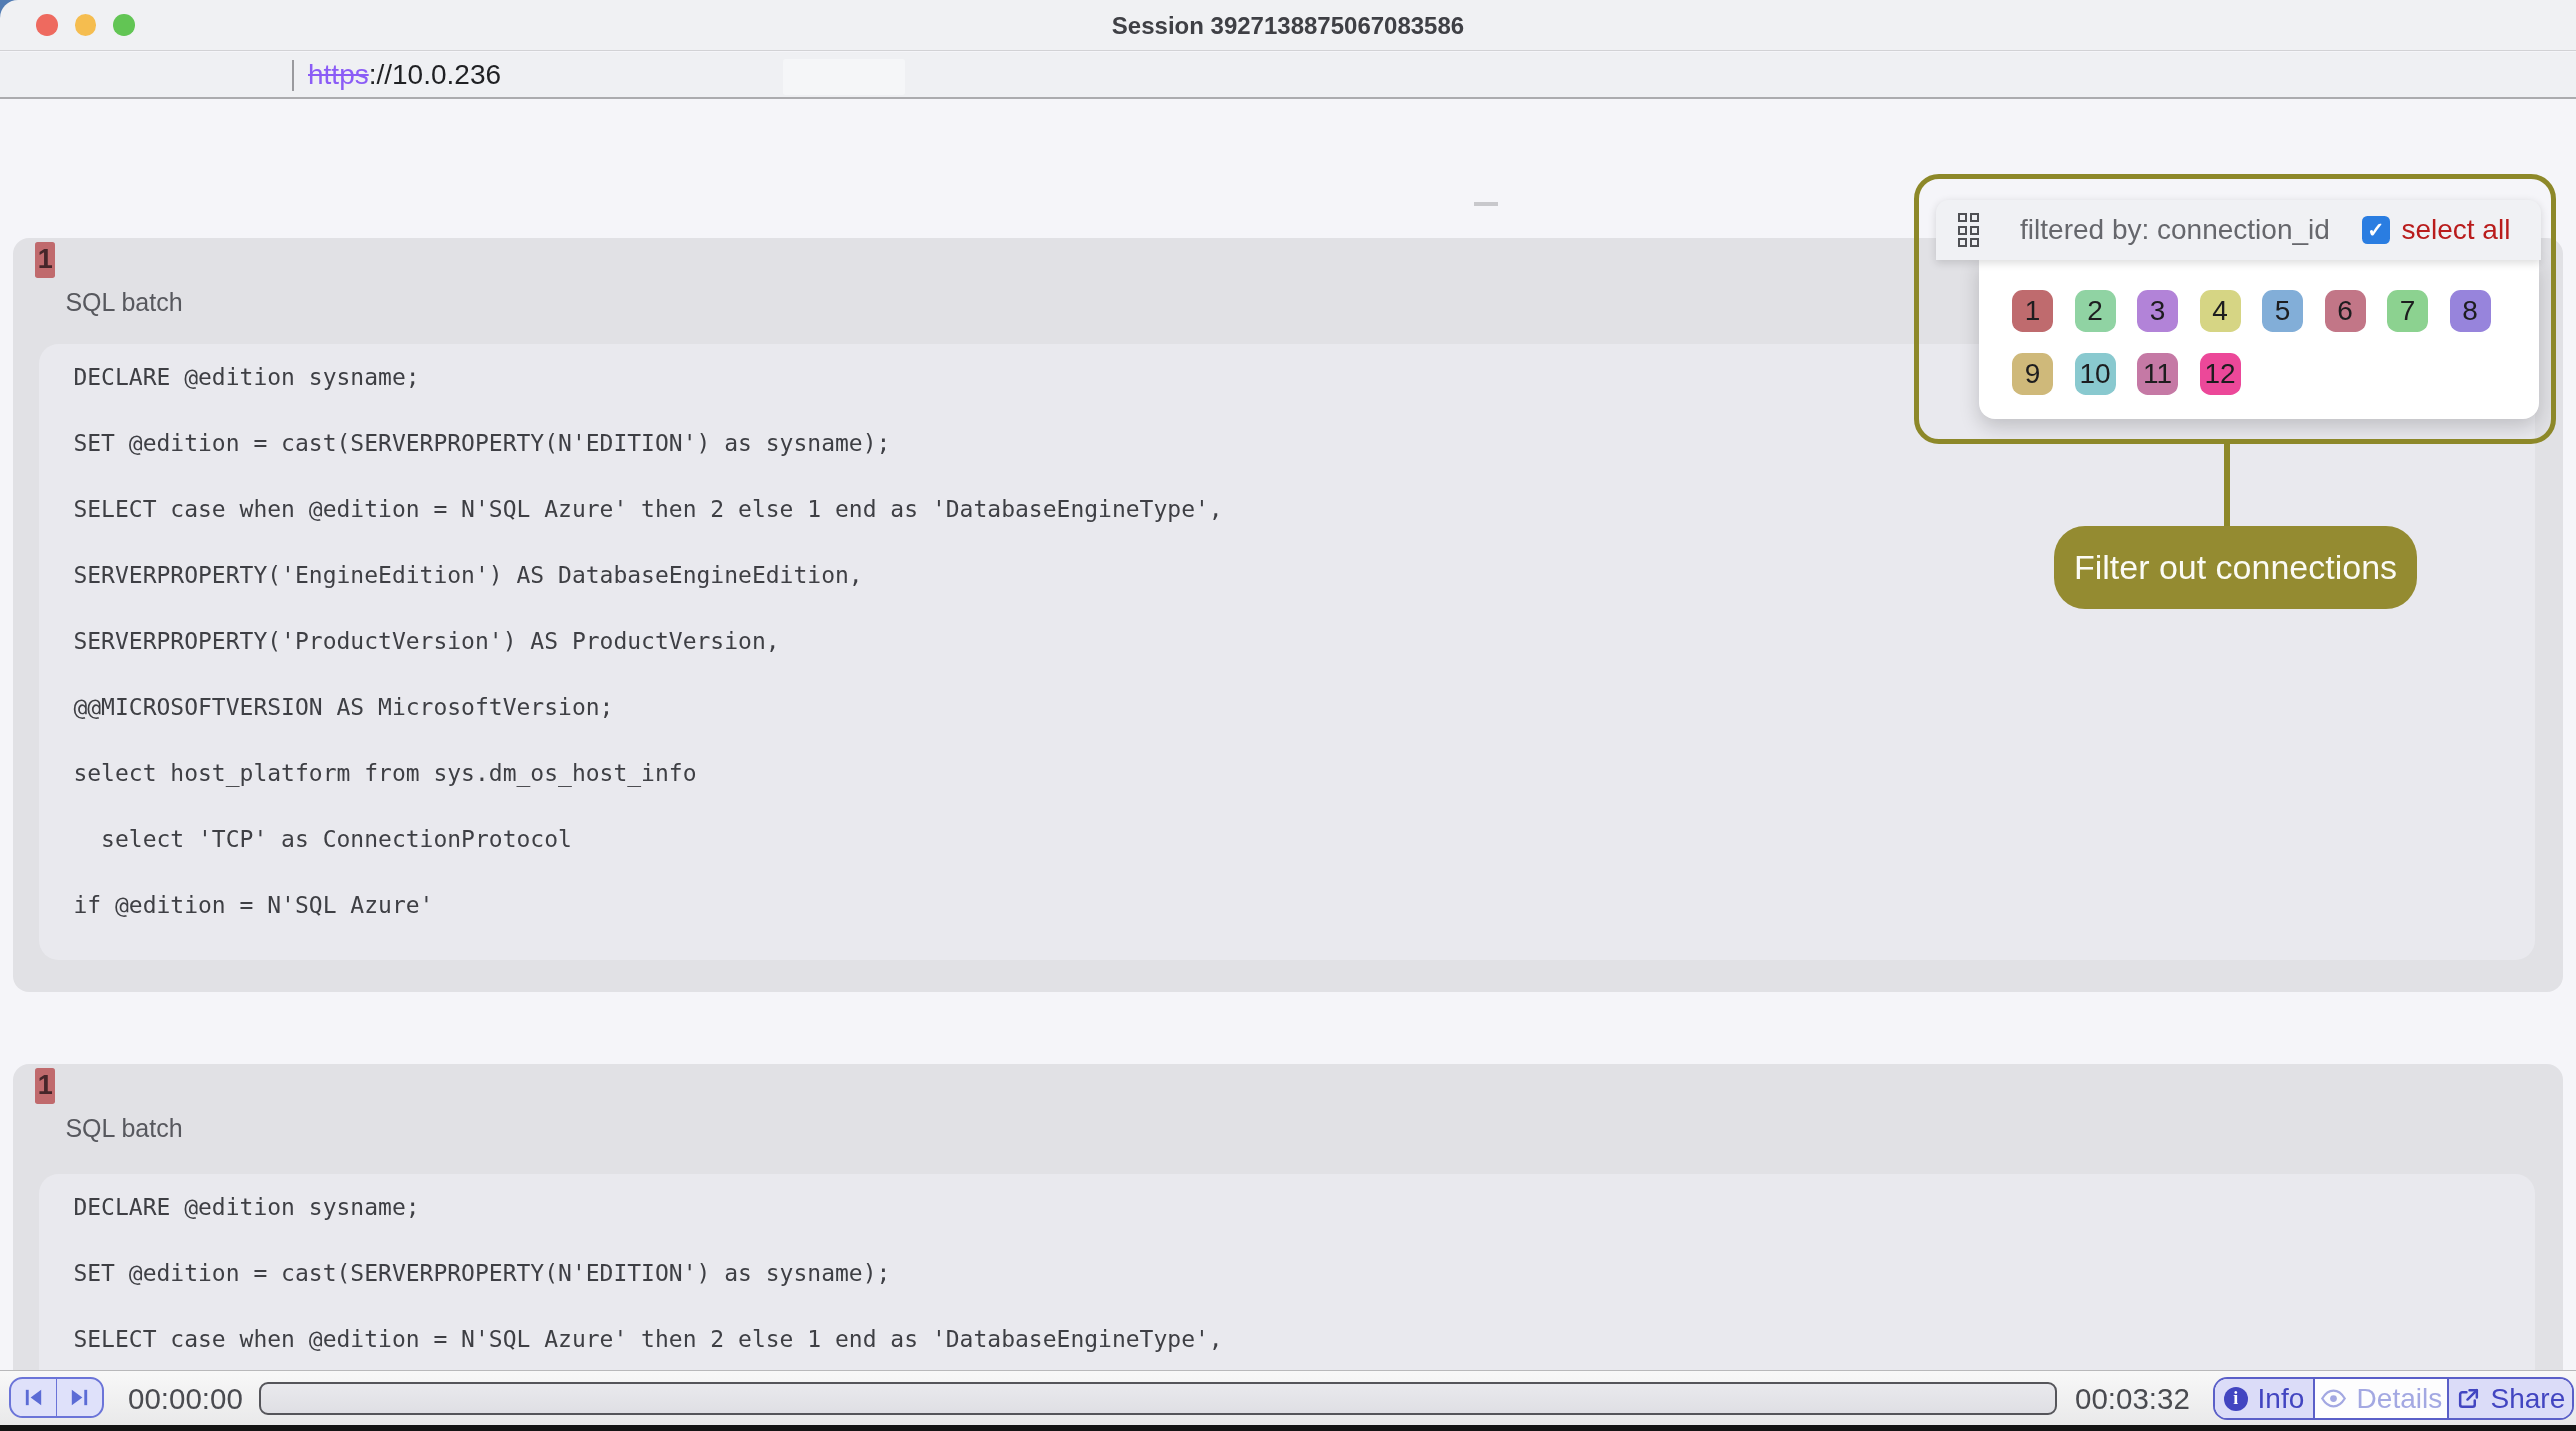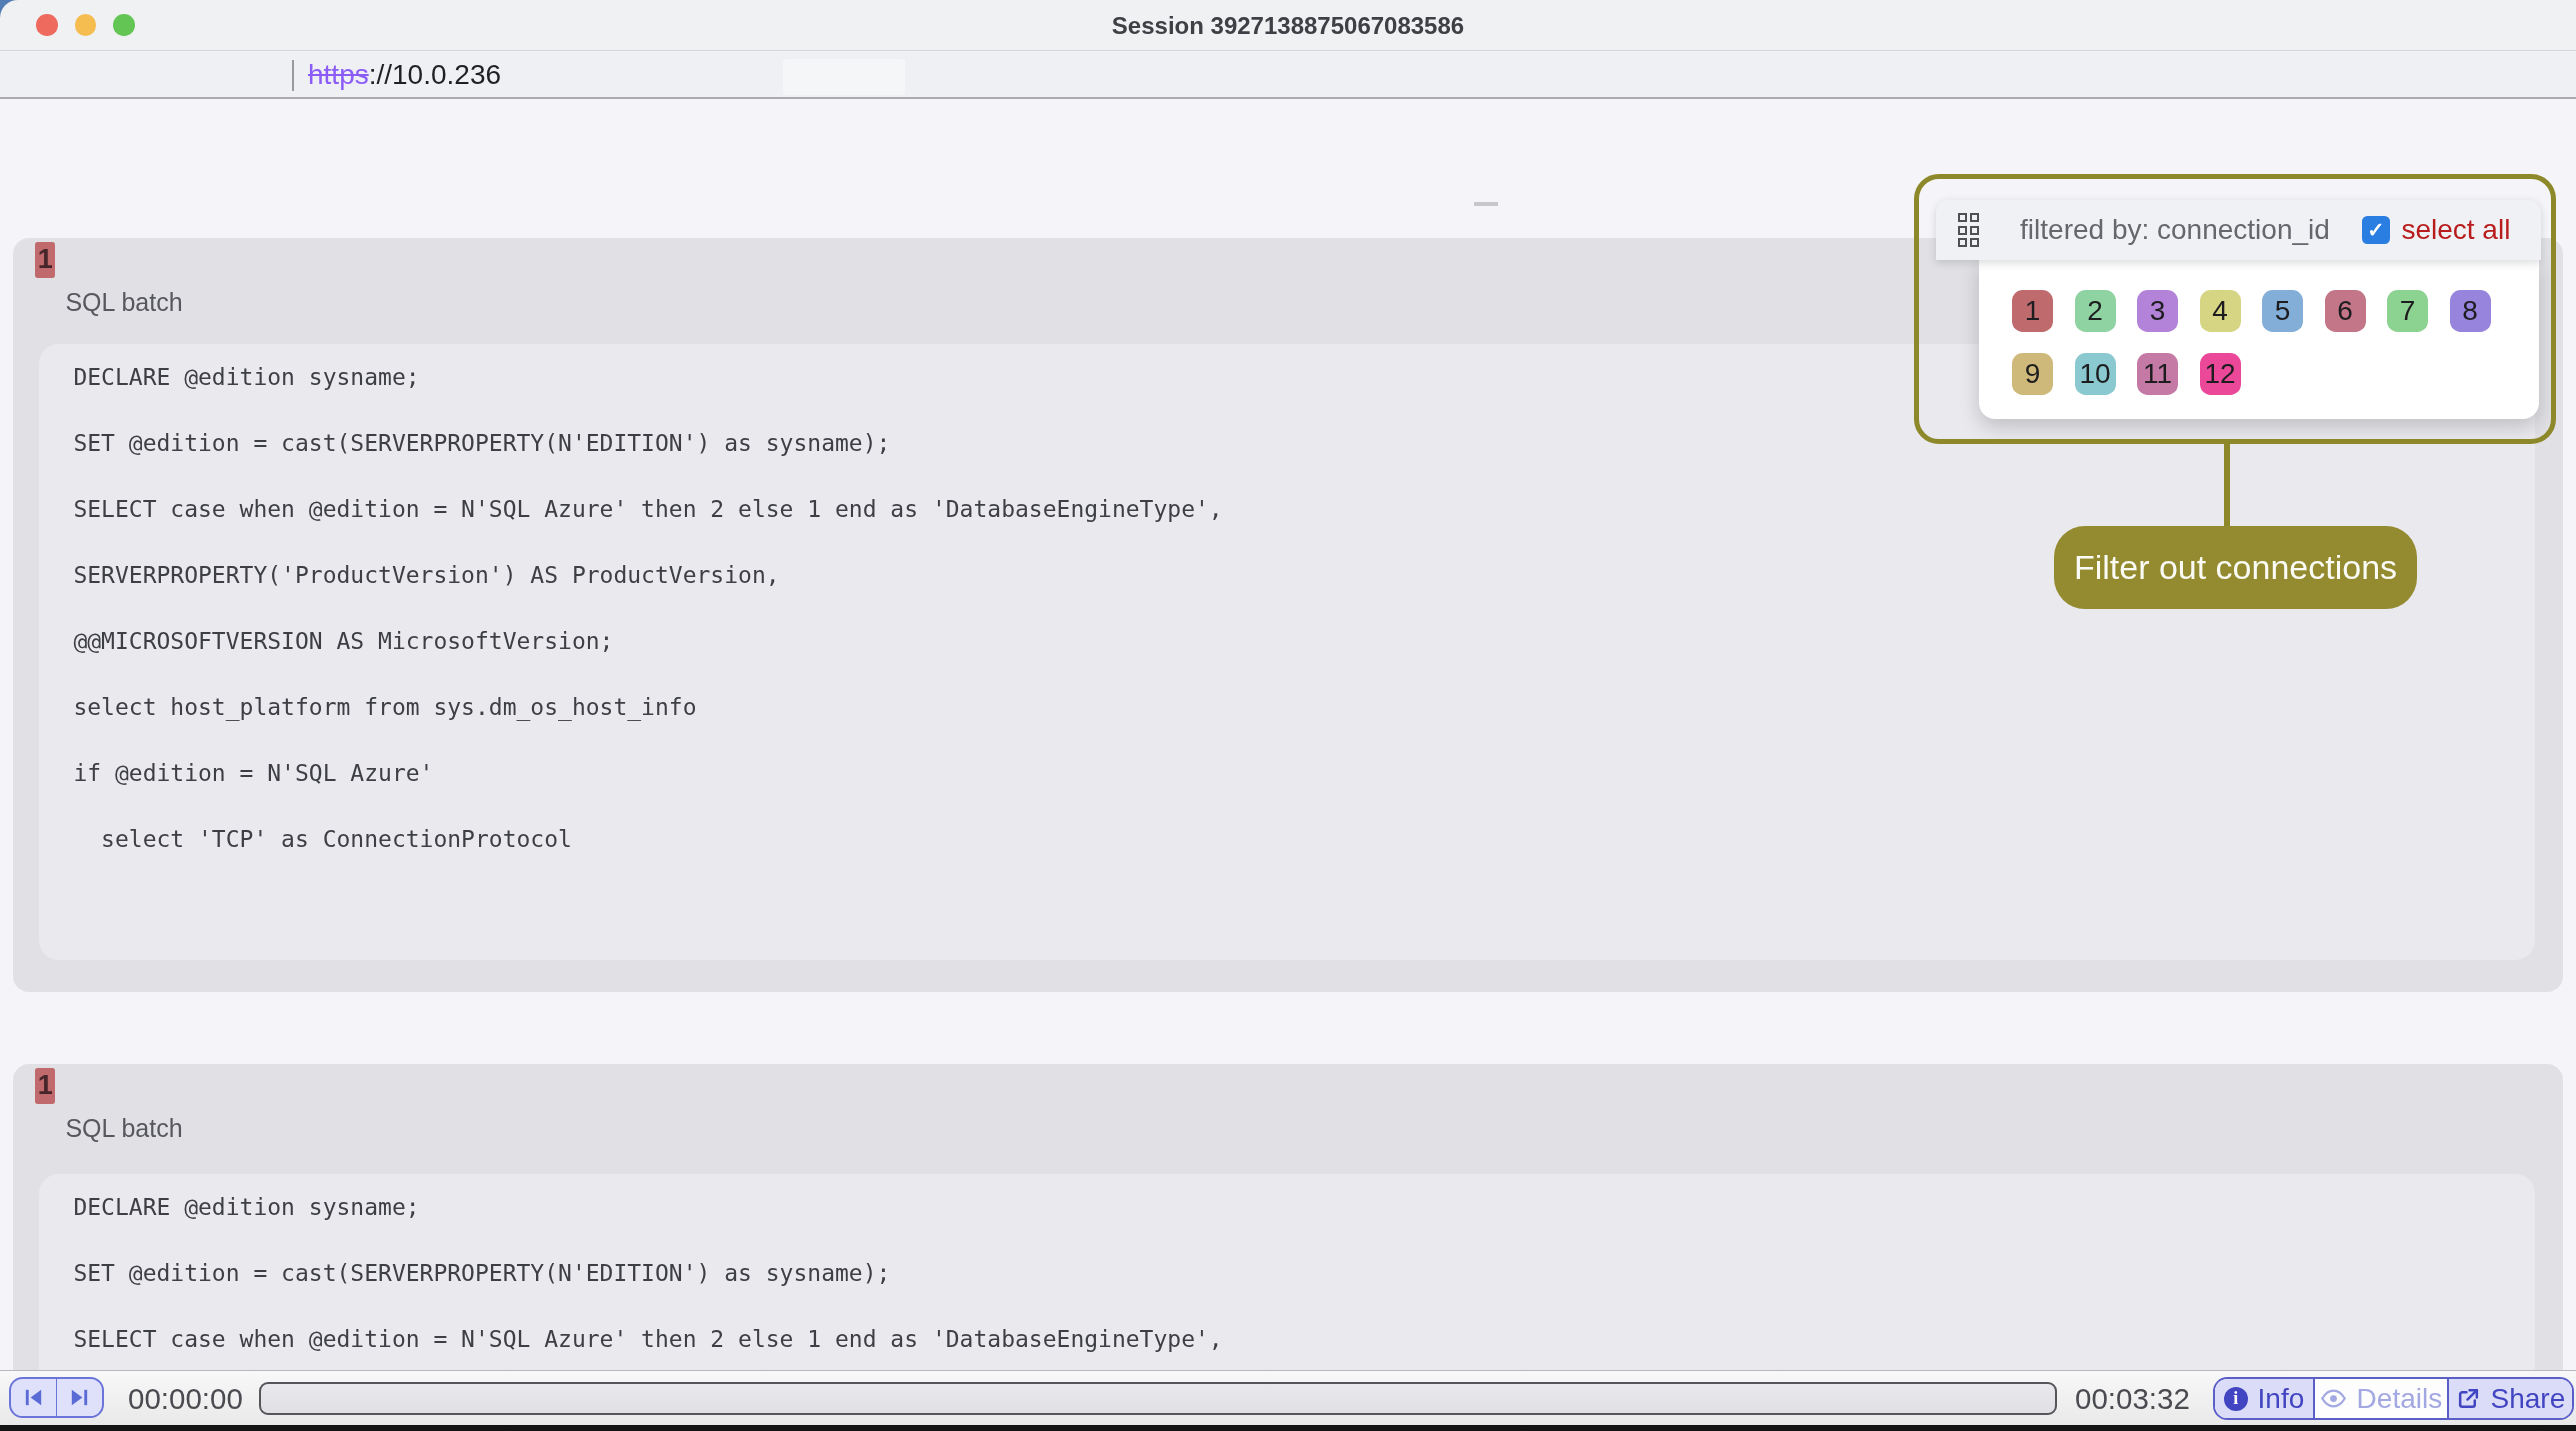--- a/index.html
+++ b/index.html
@@ -136,25 +136,26 @@
   <h1 class="heading"><span>Session: 3927, user: test1, server: mssql-tds</span><span class="suffix">·</span></h1>
   <div class="stray-dash"></div>
 
   <section class="card one">
     <div class="conn-badge">1</div>
     <div class="card-title">SQL batch</div>
     <div class="codebox">
       <div class="sql-line">DECLARE @edition sysname;</div>
       <div class="sql-line">SET @edition = cast(SERVERPROPERTY(N'EDITION') as sysname);</div>
       <div class="sql-line">SELECT case when @edition = N'SQL Azure' then 2 else 1 end as 'DatabaseEngineType',</div>
+      <div class="sql-line">SERVERPROPERTY('EngineEdition') AS DatabaseEngineEdition,</div>
       <div class="sql-line">SERVERPROPERTY('ProductVersion') AS ProductVersion,</div>
       <div class="sql-line">@@MICROSOFTVERSION AS MicrosoftVersion;</div>
       <div class="sql-line">select host_platform from sys.dm_os_host_info</div>
+      <div class="sql-line">  select 'TCP' as ConnectionProtocol</div>
       <div class="sql-line">if @edition = N'SQL Azure'</div>
-      <div class="sql-line">  select 'TCP' as ConnectionProtocol</div>
     </div>
   </section>
 
   <section class="card two">
     <div class="conn-badge">1</div>
     <div class="card-title">SQL batch</div>
     <div class="codebox">
       <div class="sql-line">DECLARE @edition sysname;</div>
       <div class="sql-line">SET @edition = cast(SERVERPROPERTY(N'EDITION') as sysname);</div>
       <div class="sql-line">SELECT case when @edition = N'SQL Azure' then 2 else 1 end as 'DatabaseEngineType',</div>

